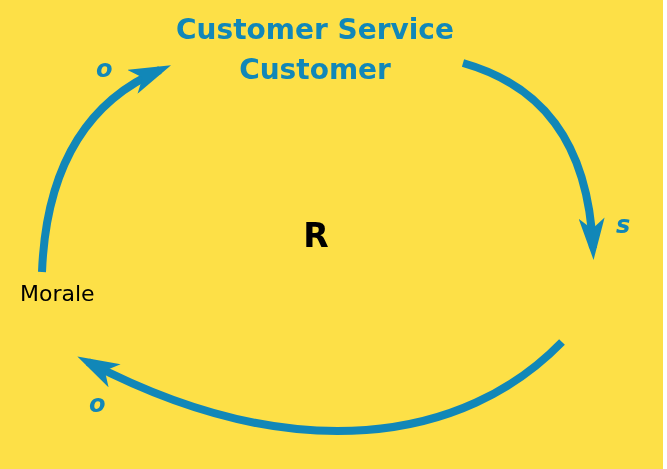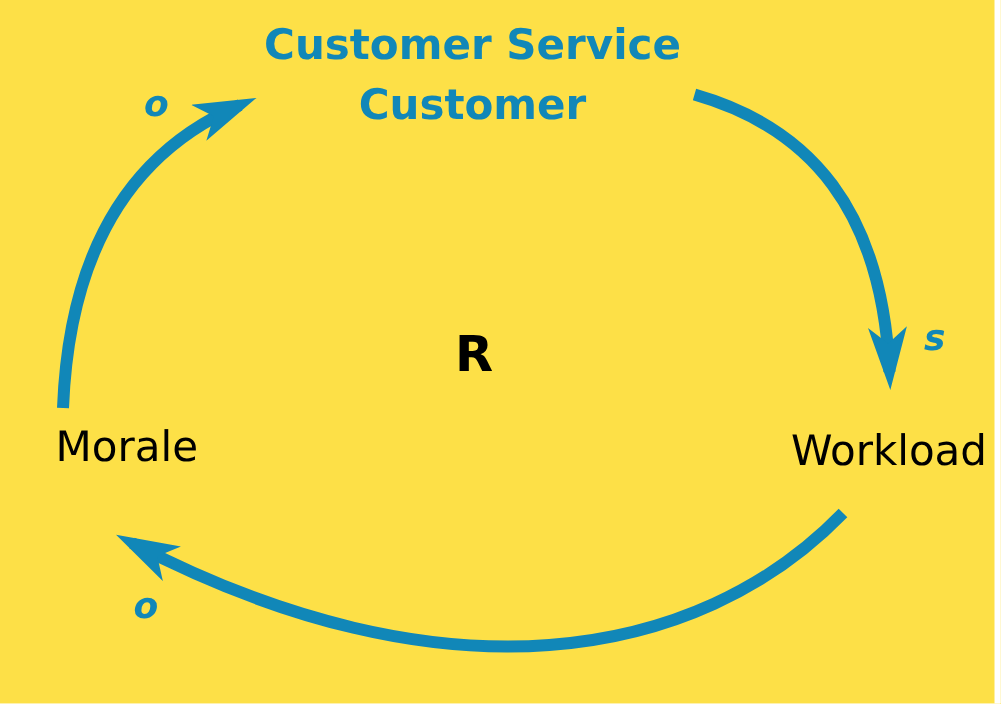--- a/index.html
+++ b/index.html
@@ -32,23 +32,23 @@
     stroke-width: 8;
     stroke-linecap: butt;
   }
   .arrowhead-shape {
     fill: var(--accent);
     stroke: none;
   }
   .node-label {
     position: absolute;
     color: var(--ink);
-    font-size: 28px;
+    font-size: 22px;
     white-space: nowrap;
-    text-align: right;
+    text-align: left;
   }
   .title-label {
     position: absolute;
     left: 140px;
     top: 10px;
     width: 350px;
     text-align: center;
     color: var(--accent);
     font-size: 28px;
     font-weight: bold;
@@ -93,21 +93,20 @@
     <path class="loop-arc" d="M 562 342 C 465 442 295 470 88 362" marker-end="url(#arrowhead)"></path>
   </svg>
 
   <div class="title-label">
     <div>Customer Service</div>
     <div>Customer</div>
   </div>
 
   <div class="node-label morale-label">Morale</div>
 
-  <div class="node-label workload-label">Workload</div>
 
   <div class="loop-id">R</div>
 
   <div class="polarity polarity-top-left">o</div>
 
   <div class="polarity polarity-right">s</div>
 
   <div class="polarity polarity-bottom">o</div>
 
 </div>

